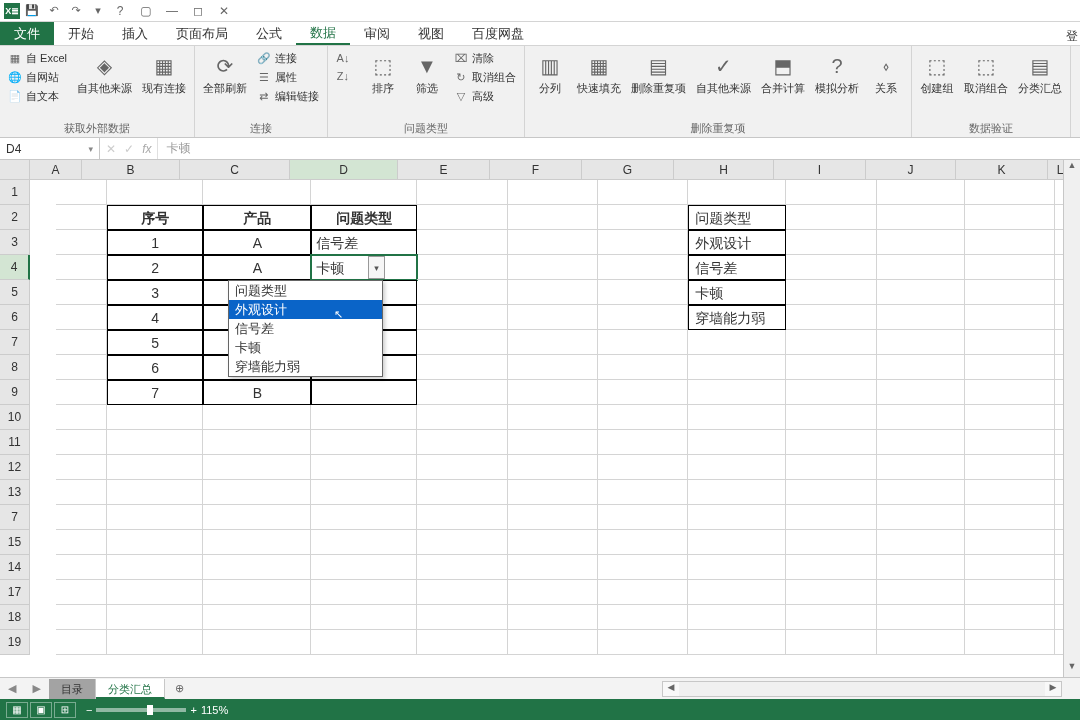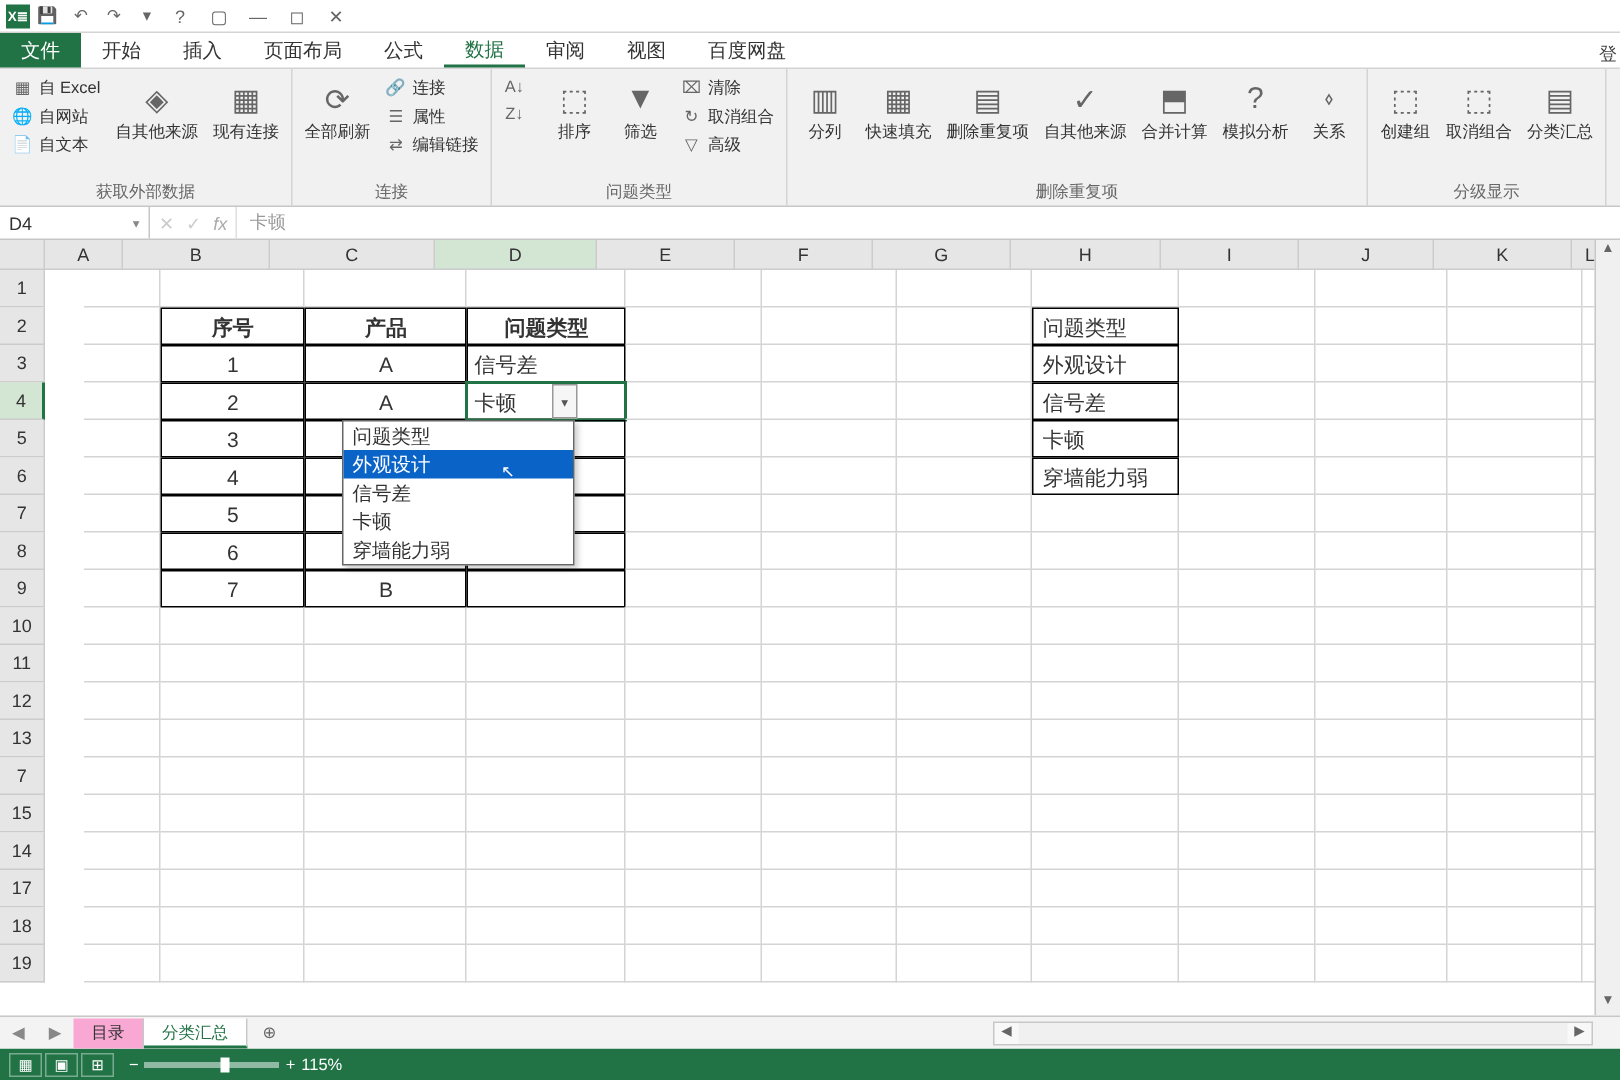--- a/index.html
+++ b/index.html
@@ -66,21 +66,21 @@
 
 
 .vlist { position: absolute; border: 1px solid #666; background: #fff; box-shadow: 2px 2px 4px rgba(0,0,0,.2); }
 .vlist .item { height: 19px; padding: 0 6px; font-size: 13px; line-height: 19px; }
 .vlist .item.sel { background: #0a64c8; color: #fff; }
 .cursor-arrow { position: absolute; font-size: 11px; color: #fff; pointer-events: none; }
 
 
 .tabs-row { height: 22px; border-top: 1px solid #c7c7c7; display: flex; align-items: center; background: #f3f3f3; font-size: 11px; position: relative; }
 .tabs-row .nav { padding: 0 8px; color: #888; }
-.tabs-row .stab { padding: 0 12px; height: 20px; line-height: 20px; border-right: 1px solid #c7c7c7; background: #f9a8d4; }
+.tabs-row .stab { padding: 0 12px; height: 20px; line-height: 20px; border-right: 1px solid #c7c7c7; background: #a3a3a3; }
 .tabs-row .stab.active { background: #fff; border-bottom: 2px solid #217346; color: #217346; }
 .tabs-row .add { padding: 0 10px; color: #666; }
 .tabs-row .hscroll { position: absolute; right: 18px; width: 400px; height: 16px; border: 1px solid #c7c7c7; background: #f8f8f8; display: flex; }
 .tabs-row .hscroll .arrow { width: 16px; text-align: center; font-size: 9px; color: #666; }
 .tabs-row .hscroll .track { flex: 1; background: #f0f0f0; }
 
 
 .status { height: 21px; background: #217346; color: #fff; display: flex; align-items: center; font-size: 11px; padding: 0 6px; }
 .status .ready { flex: 1; }
 .status .viewbtns { display: flex; gap: 2px; margin-right: 10px; }
@@ -259,21 +259,21 @@
         </div>
       <div class="bigbtn">
           <span class="ic">⬚</span>
           <span class="lbl">取消组合</span>
         </div>
       <div class="bigbtn">
           <span class="ic">▤</span>
           <span class="lbl">分类汇总</span>
         </div>
     </div>
-    <div class="label">分级显示</div>
+    <div class="label">数据验证</div>
   </div>
 </div>
 
 <div class="fbar">
   <div class="namebox">
       <span>D4</span>
       <span class="dd">▾</span>
     </div>
   <div class="fxbtns">
     <span class="dim">✕</span>

